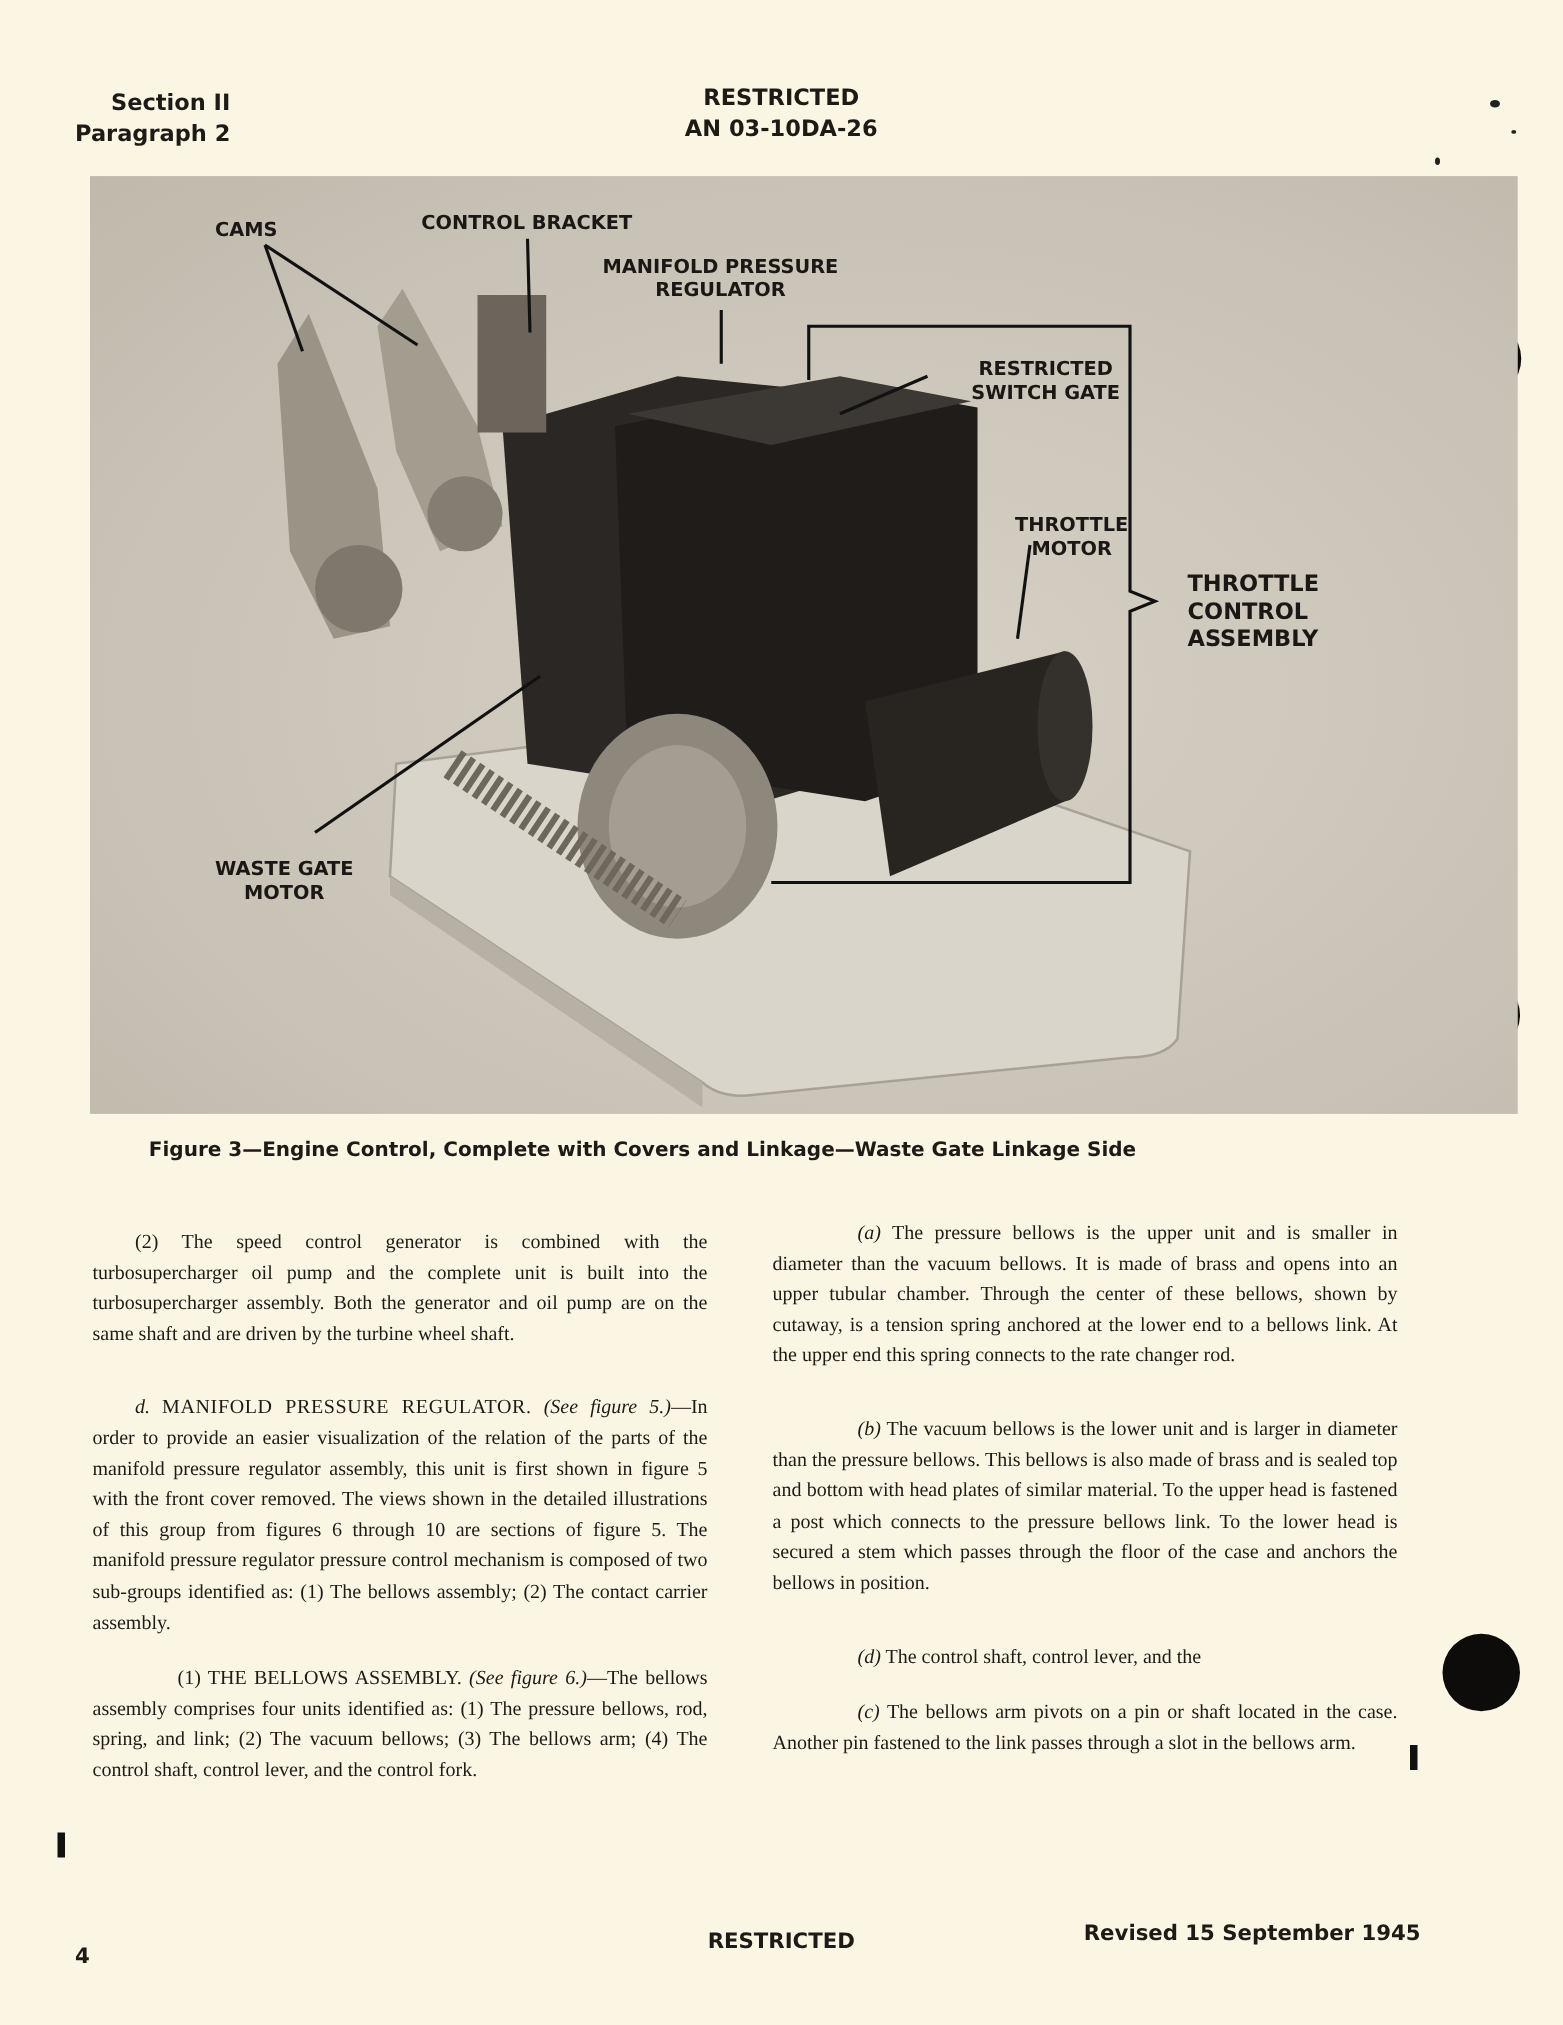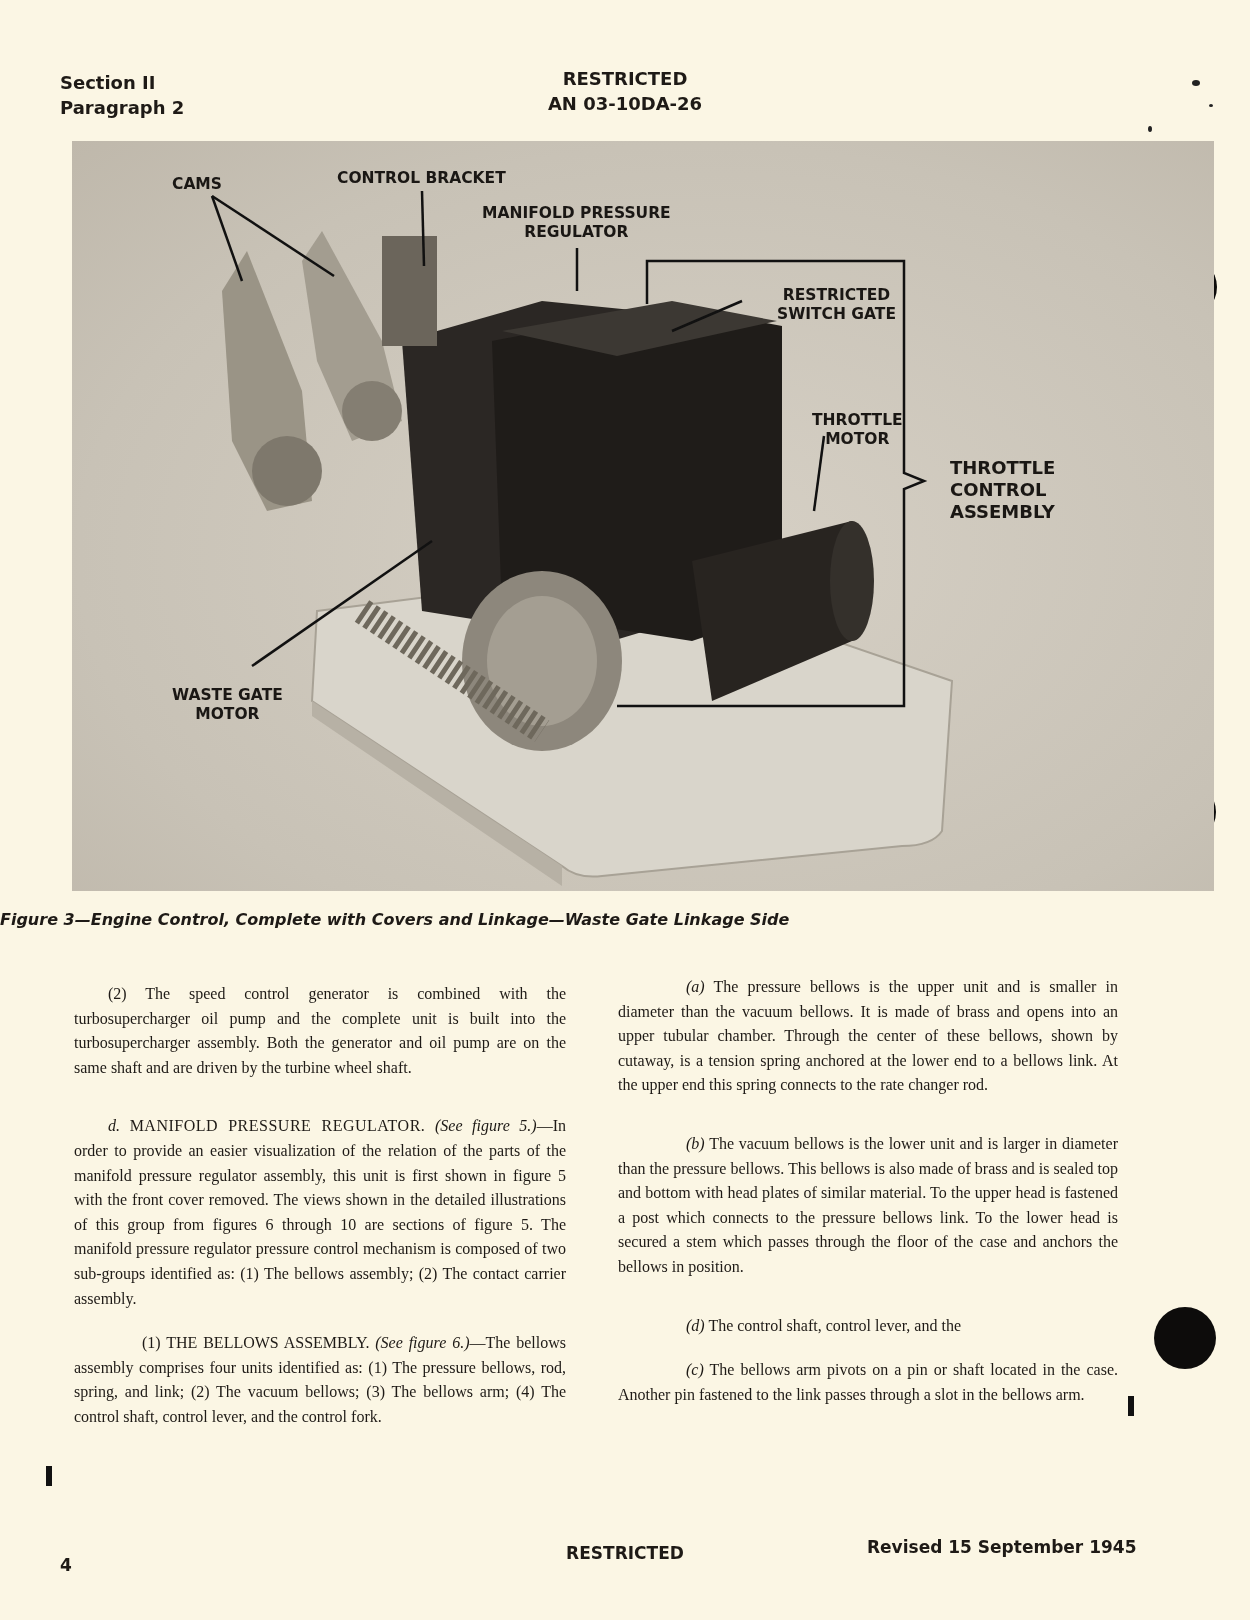--- a/index.html
+++ b/index.html
@@ -2,34 +2,34 @@
 <html><head>
 <meta charset="utf-8">
 <style>
   html, body { margin:0; padding:0; }
   body {
     width:1250px; height:1620px; position:relative; overflow:hidden;
     background:#fbf6e4;
     font-family:"Liberation Serif", "DejaVu Serif", serif;
     color:#1e1a16;
   }
-  .hdr { position:absolute; font-family:"DejaVu Sans", "Liberation Sans", sans-serif; font-weight:bold; font-size:18px; color:#1e1a16; line-height:25px; }
+  .hdr { position:absolute; font-family:"DejaVu Sans", "Liberation Sans", sans-serif; font-weight:bold; font-size:18px; color:#1e1a16; line-height:25px;text-align:right; }
   #hdr-left { left:60px; top:70px; }
   #hdr-center { left:0; width:1250px; top:66px; text-align:center; }
   .photo {
     position:absolute; left:72px; top:141px; width:1142px; height:750px;
     background:#cdc7bc;
     background-image: radial-gradient(ellipse at 55% 55%, #d6d0c5 0%, #c8c2b6 70%, #bfb8ab 100%);
   }
   .lbl { position:absolute; font-family:"DejaVu Sans", "Liberation Sans", sans-serif; font-weight:bold; font-size:15.5px; line-height:19px; color:#1a1714; text-align:center; white-space:nowrap; }
   .lbl.big { font-size:18px; line-height:22px; text-align:left; }
   svg.photo-svg { position:absolute; left:0; top:0; }
   .caption {
-    position:absolute; left:0; width:1028px; top:910px; 
-    font-family:"DejaVu Sans", "Liberation Sans", sans-serif; font-weight:bold; font-style:italic; font-size:16px; color:#1e1a16;
+    position:absolute; left:0; width:1028px; top:910px; text-align:center;
+    font-family:"DejaVu Sans", "Liberation Sans", sans-serif; font-weight:bold; font-size:16px; color:#1e1a16;
   }
   .col { position:absolute; font-size:16px; line-height:24.6px; text-align:justify; }
   #col-left { left:74px; top:982px; width:492px; }
   #col-right { left:618px; top:975px; width:500px; }
   .col p { margin:0 0 20px 0; text-indent:34px; }
   .col p.deep { text-indent:68px; }
   .col p.gap { margin-bottom:34px; }
   .sc { letter-spacing:0.5px; }
   .it { font-style:italic; }
   .bar { position:absolute; background:#111; width:6px; height:20px; }

